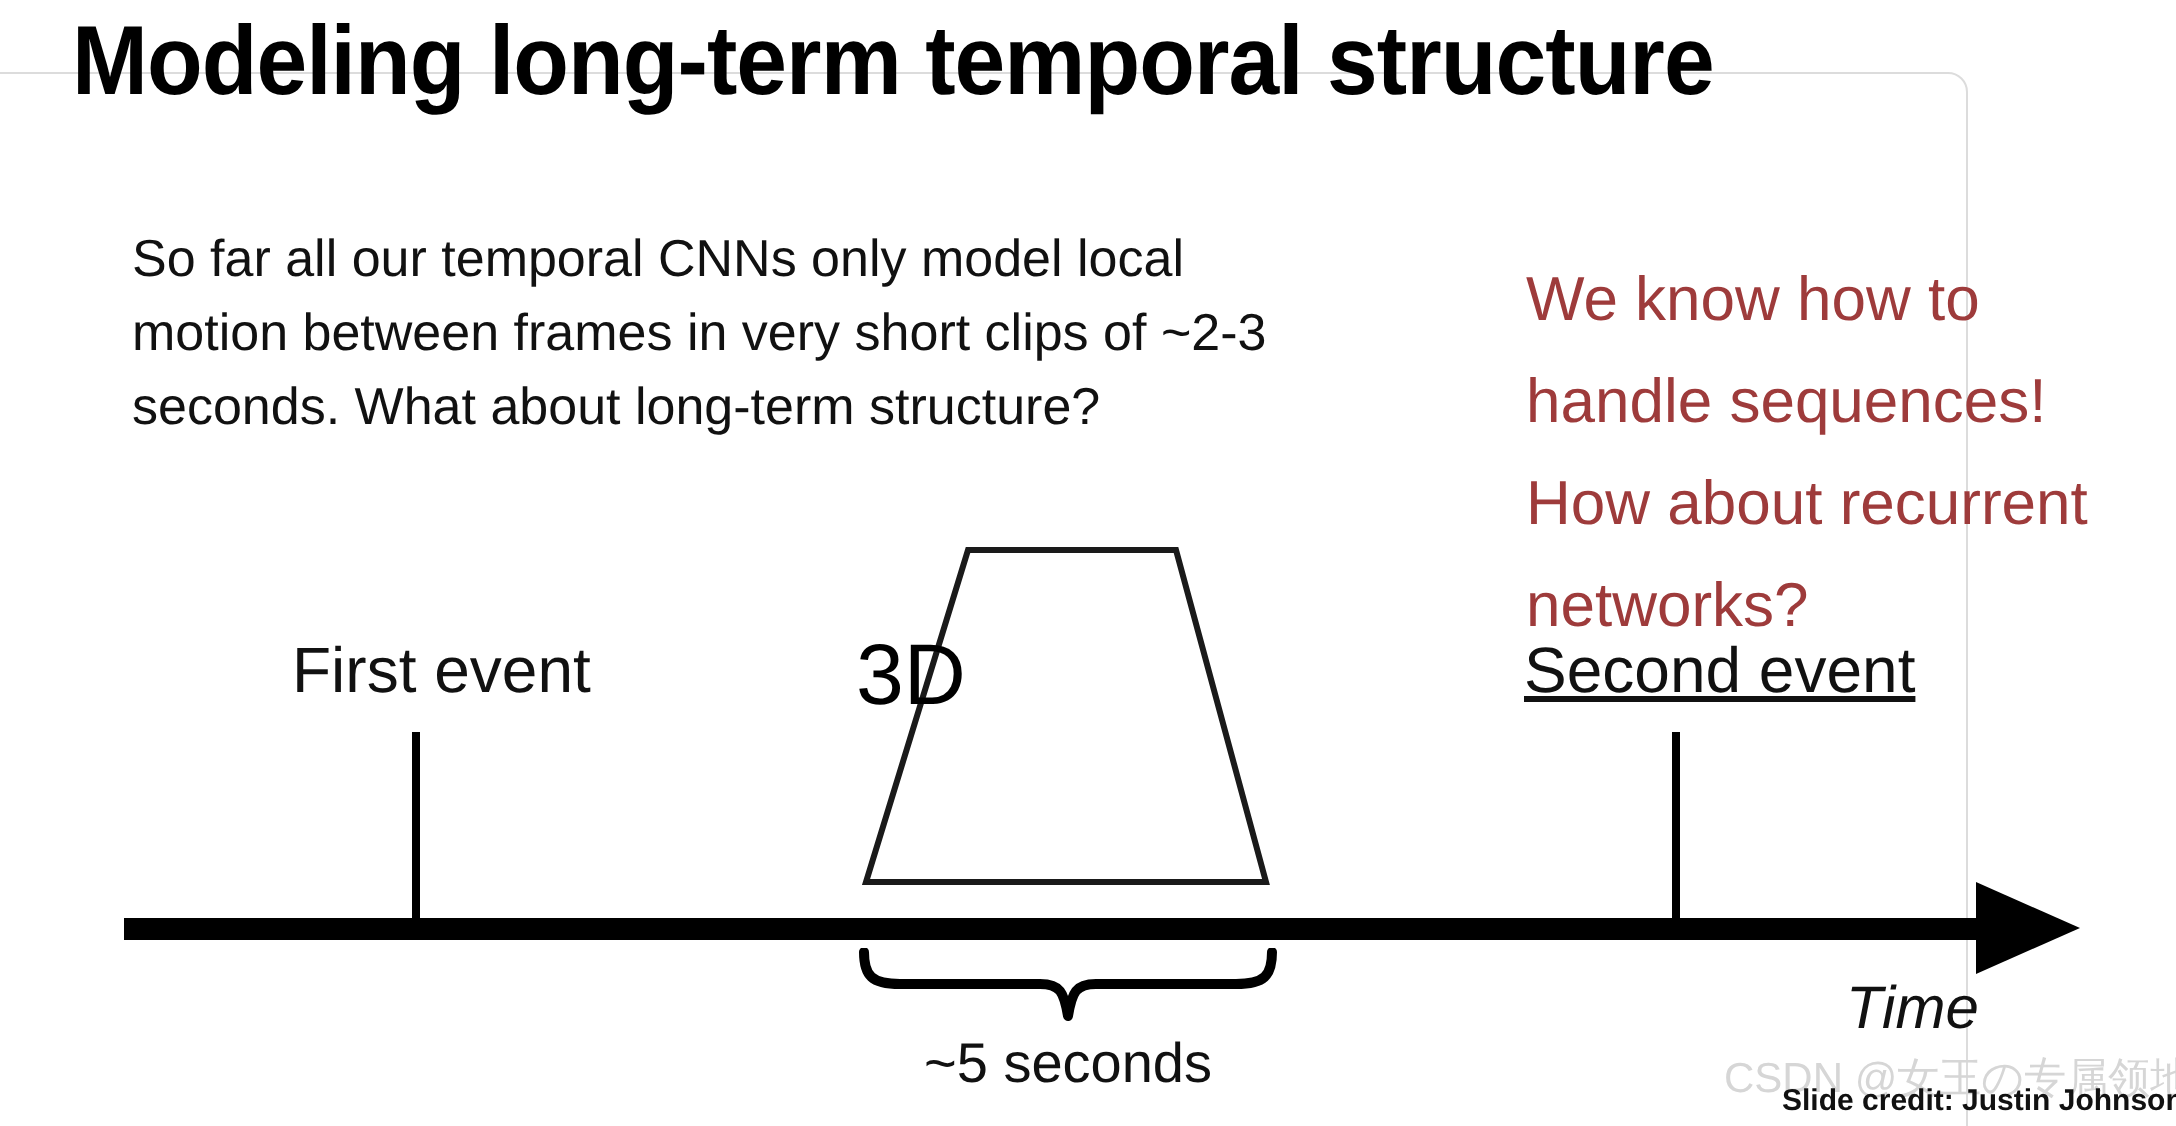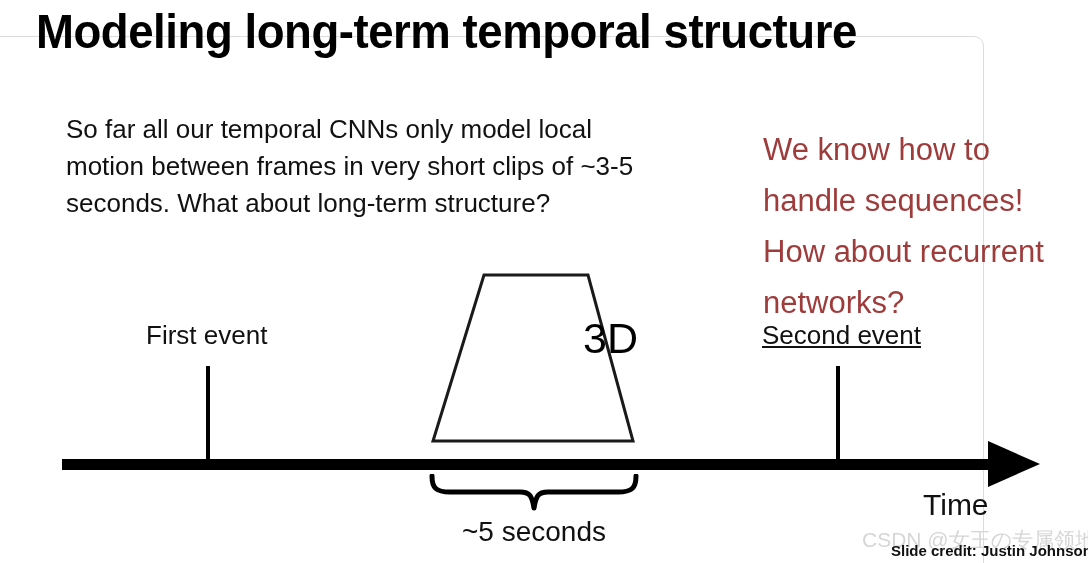--- a/index.html
+++ b/index.html
@@ -95,21 +95,21 @@
   .tick {
     position: absolute;
     width: 4px;
     background: #000000;
   }
   .tick-first  { left: 206px; top: 366px; height: 98px; }
   .tick-second { left: 836px; top: 366px; height: 98px; }
 
   .event-label {
     position: absolute;
-    font-size: 26px;
+    font-size: 32px;
     line-height: 30px;
     white-space: nowrap;
     color: #111111;
   }
   .event-label-first  { left: 146px; top: 320px; }
   .event-label-second { left: 762px; top: 320px; text-decoration: underline; }
 
   
   .cnn-box {
     position: absolute;
@@ -117,21 +117,21 @@
     top: 271px;
     width: 210px;
     height: 175px;
   }
   .cnn-box svg { display: block; }
   .cnn-label {
     position: absolute;
     left: 428px;
     top: 310px;
     width: 210px;
-    text-align: right;
+    text-align: left;
     font-size: 43px;
     line-height: 56px;
     color: #000000;
     pointer-events: none;
   }
 
   
   .brace {
     position: absolute;
     left: 428px;
@@ -152,20 +152,21 @@
   }
 
   .time-label {
     position: absolute;
     left: 923px;
     top: 487px;
     font-size: 30px;
     line-height: 36px;
     color: #111111;
     white-space: nowrap;
+    font-style: italic;
   }
 
   .slide-credit {
     position: absolute;
     left: 891px;
     top: 542px;
     font-size: 15px;
     font-weight: bold;
     line-height: 18px;
     white-space: nowrap;
@@ -184,21 +185,21 @@
 </style>
 </head>
 <body>
 
 <div id="slide">
 
   <div class="slide-frame"></div>
 
   <div class="title">Modeling long-term temporal structure</div>
 
-  <div class="body-text">So far all our temporal CNNs only model local motion between frames in very short clips of ~3-5 seconds. What about long-term structure?</div>
+  <div class="body-text">So far all our temporal CNNs only model local motion between frames in very short clips of ~2-3 seconds. What about long-term structure?</div>
 
   <div class="side-note" style="color:#9e3b3b;">We know how to handle sequences! How about recurrent networks?</div>
 
   <div class="axis-line"></div>
   <div class="axis-arrow"></div>
 
   <div class="tick tick-first"></div>
   <div class="tick tick-second"></div>
 
   <div class="event-label event-label-first">First event</div>

